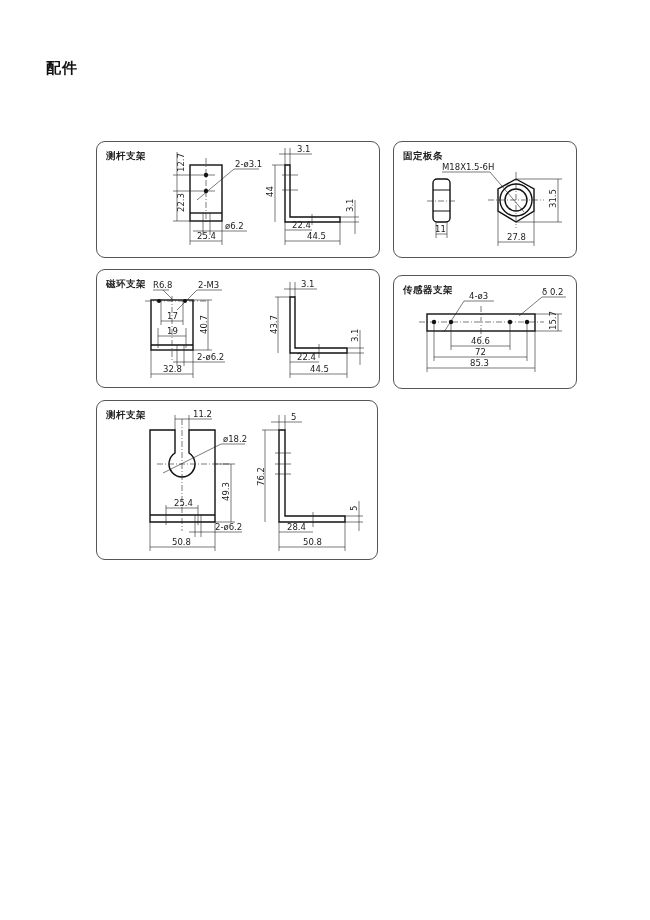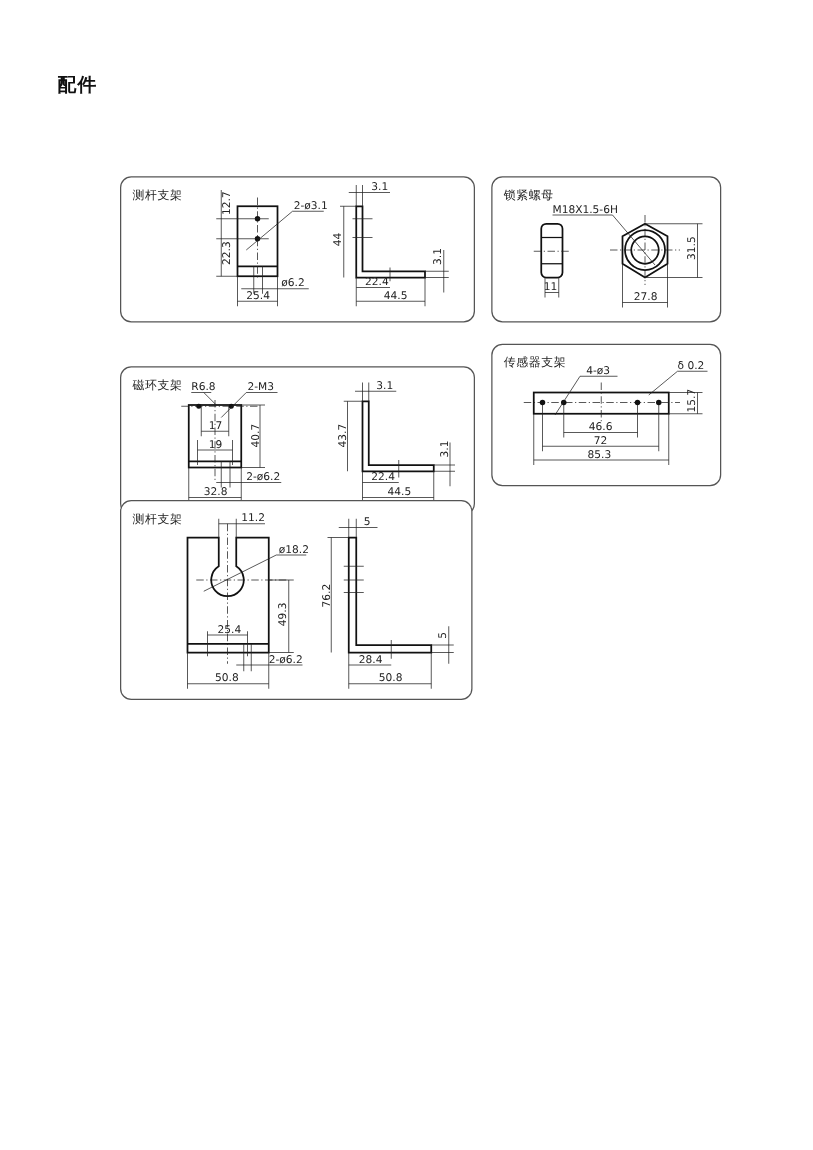--- a/index.html
+++ b/index.html
@@ -1,19 +1,19 @@
 <!DOCTYPE html>
 <html><head>
 <meta charset="utf-8">
 <style>
   html,body{margin:0;padding:0;background:#fff;}
   body{width:650px;height:920px;position:relative;overflow:hidden;font-family:"DejaVu Sans",sans-serif;color:#111;}
   .page-title{position:absolute;left:46px;top:59px;font-size:15px;font-weight:bold;letter-spacing:1px;}
   .panel{position:absolute;border:1.3px solid #555;border-radius:9px;background:#fff;}
-  .panel-title{position:absolute;left:9px;top:8px;font-size:9.5px;font-weight:normal;color:#222;letter-spacing:0.5px;}
+  .panel-title{position:absolute;left:9px;top:8px;font-size:9.5px;font-weight:bold;color:#222;letter-spacing:0.5px;}
   svg{position:absolute;left:0;top:0;overflow:visible;}
   svg text{font-family:"DejaVu Sans",sans-serif;font-size:8.5px;fill:#222;}
   .ln{stroke:#111;stroke-width:1;fill:none;}
   .th{stroke:#111;stroke-width:1.4;fill:none;}
   .dim{stroke:#222;stroke-width:0.6;fill:none;}
   .cl{stroke:#222;stroke-width:0.6;fill:none;stroke-dasharray:6 2 1 2;}
   .dot{fill:#111;}
 </style>
 </head>
 <body>
@@ -65,21 +65,21 @@
     <line class="dim" x1="188" y1="80" x2="188" y2="103"></line>
     <line class="dim" x1="188" y1="88" x2="215" y2="88"></line>
     <text x="195" y="86">22.4</text>
     <line class="dim" x1="243" y1="80" x2="243" y2="103"></line>
     <line class="dim" x1="188" y1="99" x2="243" y2="99"></line>
     <text x="210" y="97">44.5</text>
   </svg>
 </div>
 
 <div class="panel" style="left:393px;top:141px;width:182px;height:115px;">
-  <div class="panel-title">锁紧螺母</div>
+  <div class="panel-title">固定板条</div>
   <svg width="182" height="115">
 
     <rect class="th" x="39" y="37" width="17" height="43" rx="4"></rect>
     <line class="ln" x1="39" y1="48" x2="56" y2="48"></line>
     <line class="ln" x1="39" y1="69" x2="56" y2="69"></line>
     <line class="cl" x1="33" y1="59" x2="62" y2="59"></line>
     <line class="dim" x1="42" y1="80" x2="42" y2="96"></line>
     <line class="dim" x1="53" y1="80" x2="53" y2="96"></line>
     <line class="dim" x1="42" y1="92" x2="53" y2="92"></line>
     <text x="41" y="90">11</text>
@@ -96,21 +96,21 @@
     <line class="dim" x1="122" y1="80" x2="168" y2="80"></line>
     <line class="dim" x1="164" y1="37" x2="164" y2="80"></line>
     <text transform="translate(162,66) rotate(-90)">31.5</text>
     <line class="dim" x1="104" y1="69" x2="104" y2="104"></line>
     <line class="dim" x1="140" y1="69" x2="140" y2="104"></line>
     <line class="dim" x1="104" y1="100" x2="140" y2="100"></line>
     <text x="113" y="98">27.8</text>
   </svg>
 </div>
 
-<div class="panel" style="left:96px;top:269px;width:282px;height:117px;margin-top:24px;">
+<div class="panel" style="left:96px;top:269px;width:282px;height:117px;">
   <div class="panel-title">磁环支架</div>
   <svg width="282" height="117">
     <rect class="th" x="54" y="30" width="42" height="50"></rect>
     <line class="th" x1="54" y1="75" x2="96" y2="75"></line>
     <line class="cl" x1="48" y1="31" x2="110" y2="31"></line>
     <line class="cl" x1="75" y1="26" x2="75" y2="90"></line>
     <circle class="dot" cx="62" cy="31" r="2"></circle>
     <circle class="dot" cx="88" cy="31" r="2"></circle>
     <line class="dim" x1="64" y1="31" x2="64" y2="55"></line>
     <line class="dim" x1="86" y1="31" x2="86" y2="55"></line>

